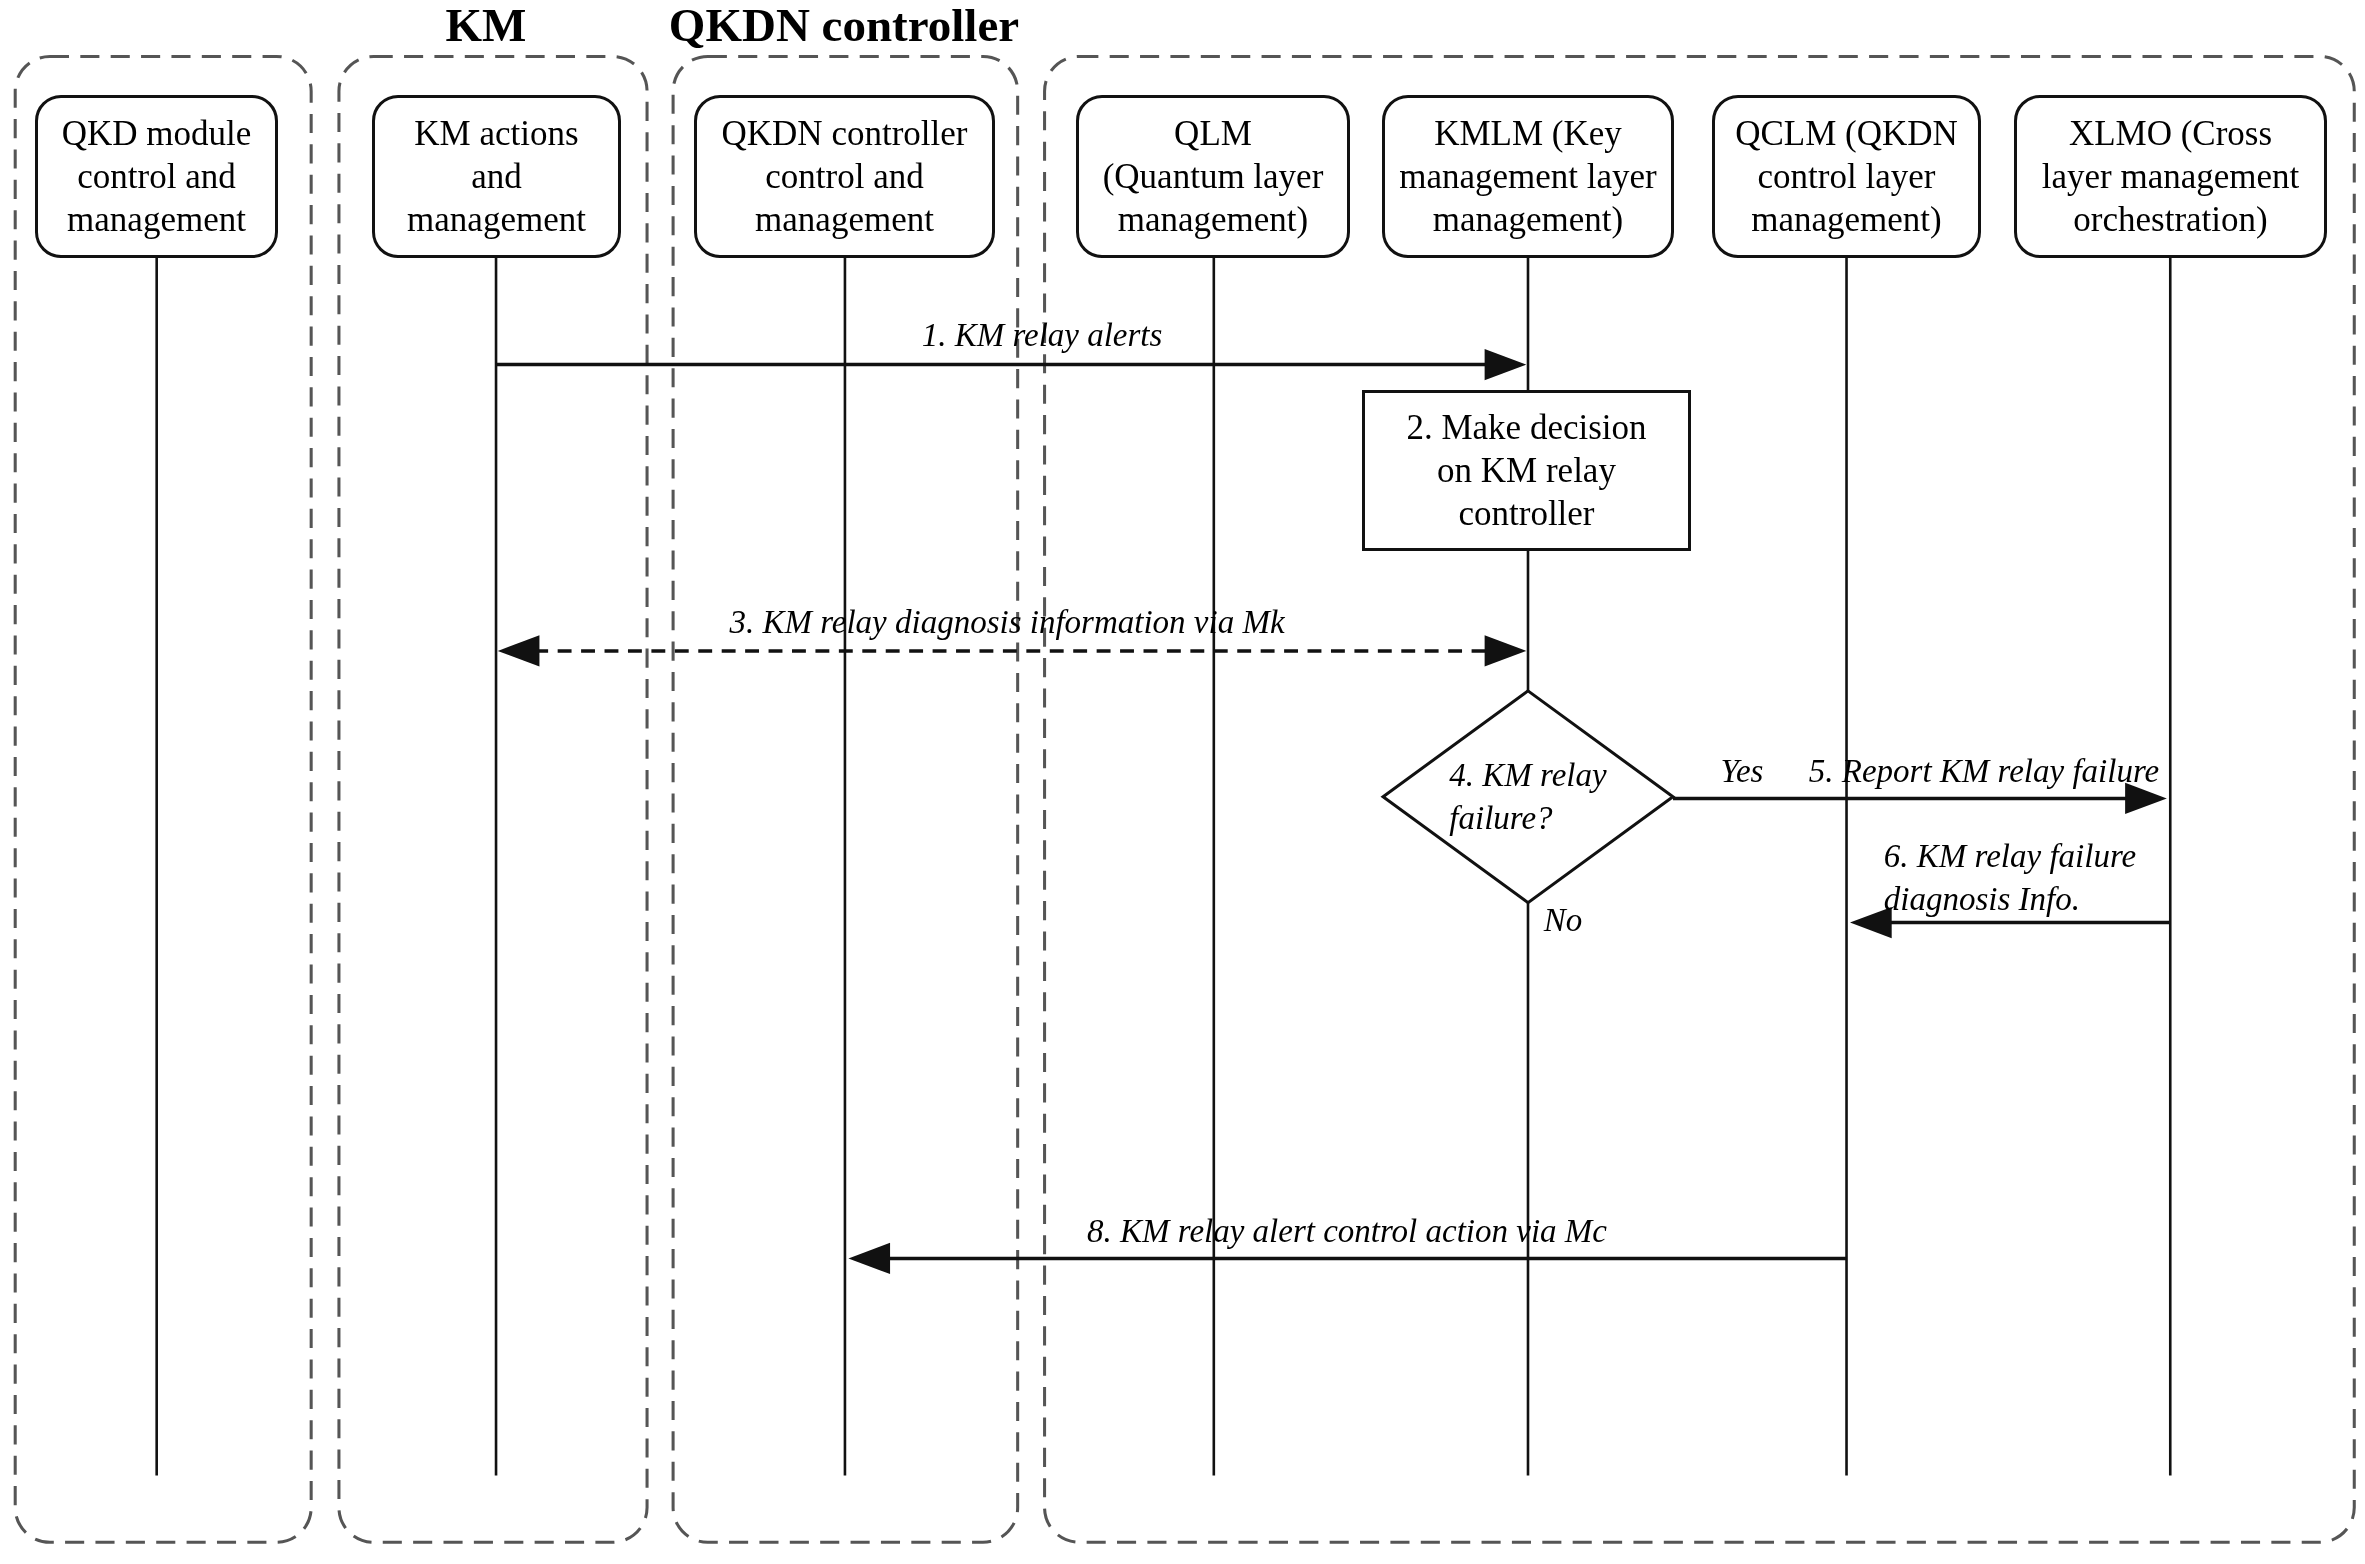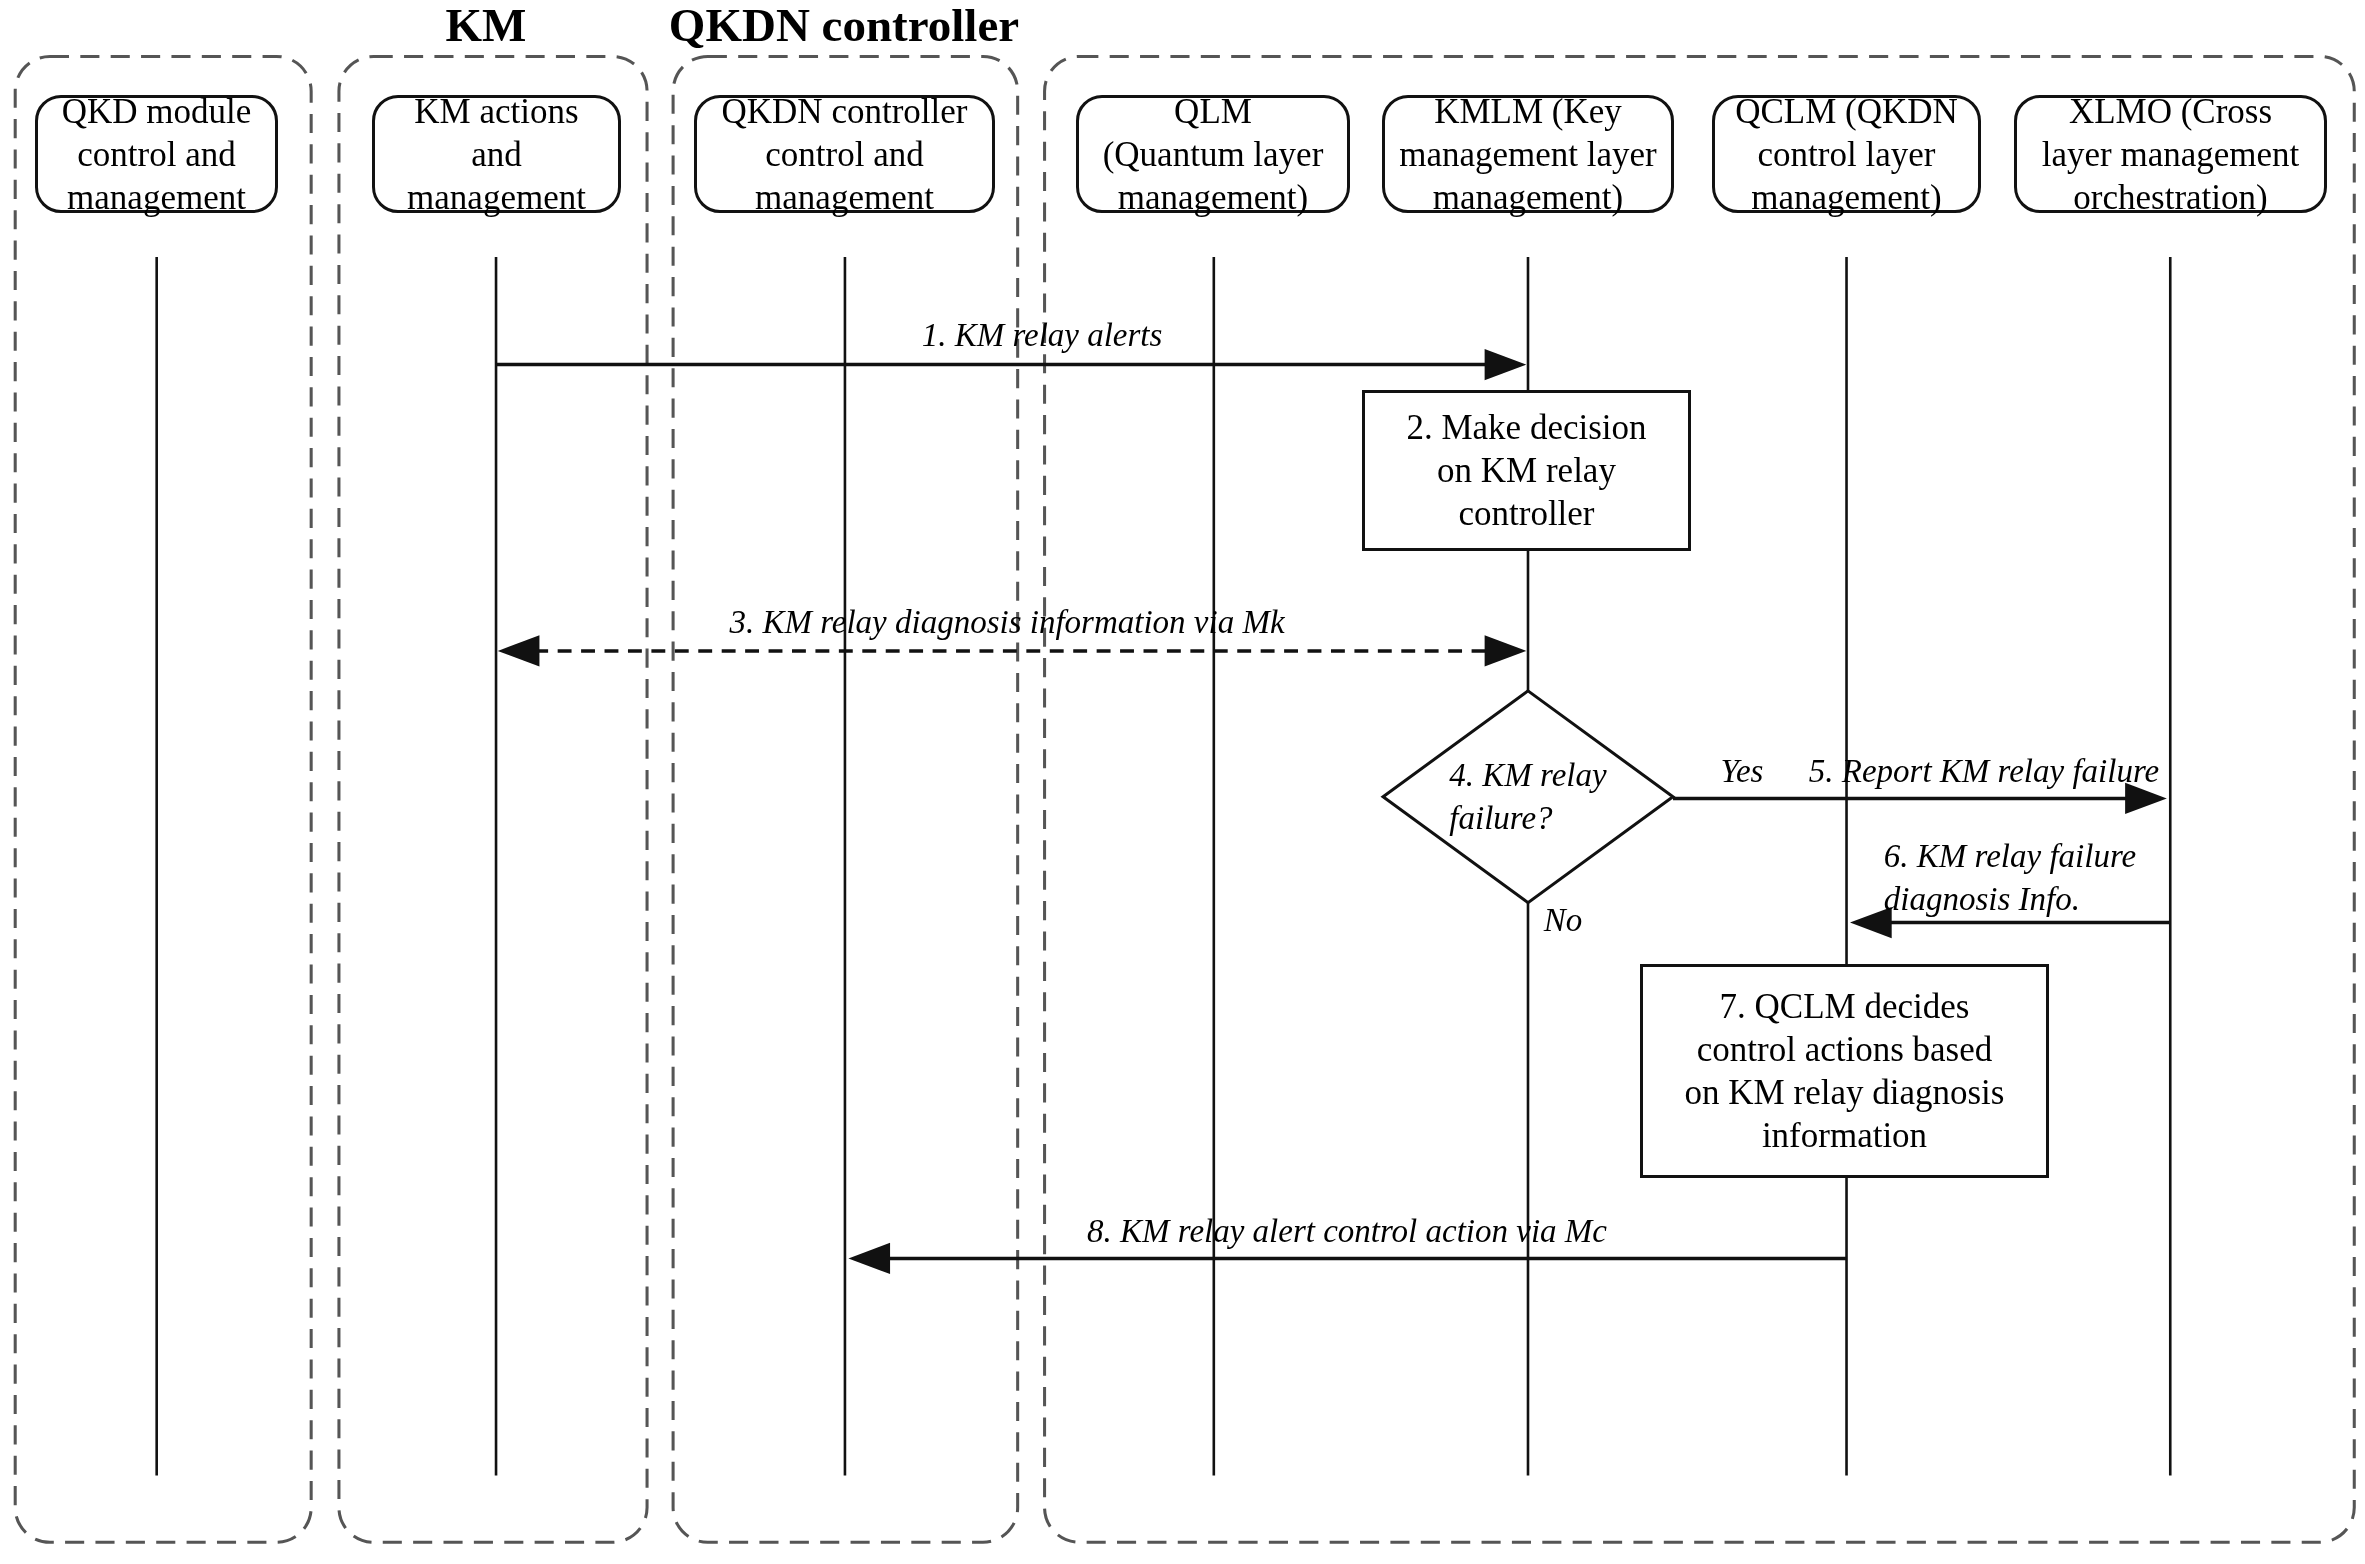--- a/index.html
+++ b/index.html
@@ -6,21 +6,21 @@
   body{width:2366px;height:1564px;font-family:"Liberation Serif","DejaVu Serif",serif;color:#000;}
   .canvas{position:relative;width:2366px;height:1564px;background:#fff;overflow:hidden;}
   svg.layer{position:absolute;left:0;top:0;}
   .grp{fill:none;stroke:#555555;stroke-width:3.5;stroke-dasharray:22 13;}
   .ll{stroke:#111111;stroke-width:3;}
   .msg{stroke:#111111;stroke-width:4;}
   .dash{stroke-dasharray:16 11;}
   .head{fill:#111111;stroke:none;}
   .diamond{fill:#ffffff;stroke:#111111;stroke-width:3.5;}
   .group-label{position:absolute;top:0;transform:translateX(-50%);font-size:47px;font-weight:bold;white-space:nowrap;line-height:50px;}
-  .pbox{position:absolute;top:95px;height:118px;border:3.5px solid #111;border-radius:26px;background:#fff;
+  .pbox{position:absolute;top:95px;height:163px;border:3.5px solid #111;border-radius:26px;background:#fff;
         display:flex;flex-direction:column;justify-content:center;align-items:center;text-align:center;
         font-size:35px;line-height:43px;box-sizing:border-box;}
   .abox{position:absolute;border:3.5px solid #111;background:#fff;display:flex;flex-direction:column;
         justify-content:center;align-items:center;text-align:right;font-size:35px;line-height:43px;box-sizing:border-box;}
   .lbl{position:absolute;transform:translateX(-50%);font-size:33px;line-height:43px;white-space:nowrap;text-align:left;font-style:italic;}
 </style>
 </head>
 <body>
 
 <div class="canvas">
@@ -97,26 +97,20 @@
     <div>layer management</div>
     <div>orchestration)</div>
   </div>
 
   <div class="abox" style="left:1362px;top:390px;width:329px;height:161px">
     <div>2. Make decision</div>
     <div>on KM relay</div>
     <div>controller</div>
   </div>
 
-  <div class="abox" style="left:1640px;top:964px;width:409px;height:214px">
-    <div>7. QCLM decides</div>
-    <div>control actions based</div>
-    <div>on KM relay diagnosis</div>
-    <div>information</div>
-  </div>
 
   <div class="lbl" style="left:1528px;top:754px">
     <div>4. KM relay</div>
     <div>failure?</div>
   </div>
 
   <div class="lbl" style="left:1042px;top:314px">1. KM relay alerts</div>
   <div class="lbl" style="left:1007px;top:601px">3. KM relay diagnosis information via Mk</div>
   <div class="lbl" style="left:1742px;top:750px">Yes</div>
   <div class="lbl" style="left:1984px;top:750px">5. Report KM relay failure</div>

